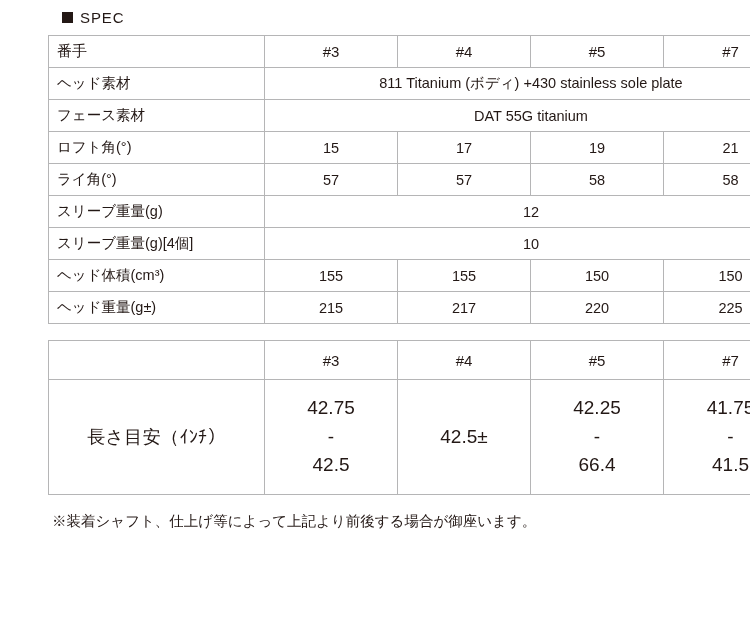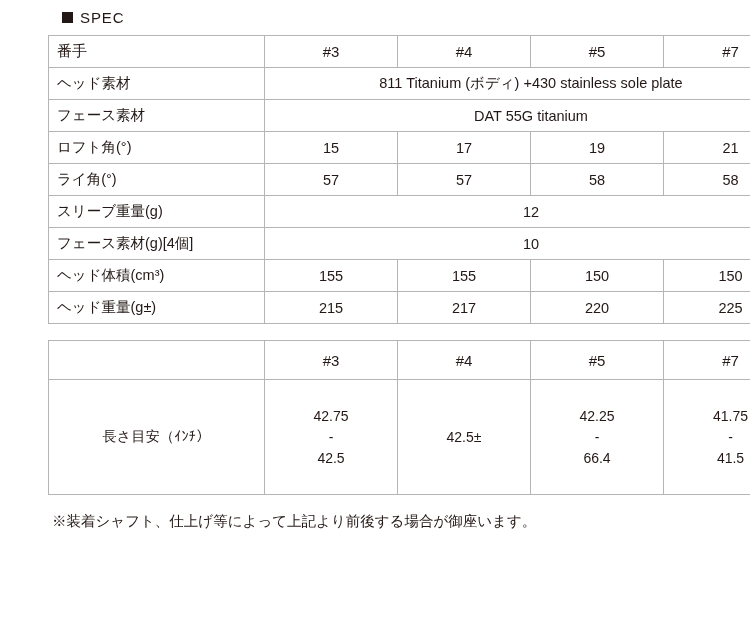--- a/index.html
+++ b/index.html
@@ -80,26 +80,26 @@
   
   .len-table td {
     height: 38px;
   }
   .len-table .hdr2 td {
     height: 38px;
     font-size: 15px;
   }
   .len-label {
     text-align: center;
-    font-size: 14px;
+    font-size: 18px;
     letter-spacing: .02em;
   }
   .len-cell {
     line-height: 1.55;
-    font-size: 14px;
+    font-size: 19px;
   }
   .len-cell div { line-height: 1.5; }
   .len-stack td { height: 114px; }
 
   
   .notes {
     padding: 14px 0 0 4px;
     font-size: 14.5px;
     line-height: 1.75;
     color: #231815;
@@ -162,21 +162,21 @@
       </tr>
 
 
       <tr>
         <td class="row-label">スリーブ重量(g)</td>
         <td colspan="4">12</td>
       </tr>
 
 
       <tr>
-        <td class="row-label">フェース素材(g)[4個]</td>
+        <td class="row-label">スリーブ重量(g)[4個]</td>
         <td colspan="4">10</td>
       </tr>
 
       <tr>
         <td class="row-label">ヘッド体積(cm³)</td>
         <td>155</td>
         <td>155</td>
         <td>150</td>
         <td>150</td>
       </tr>

